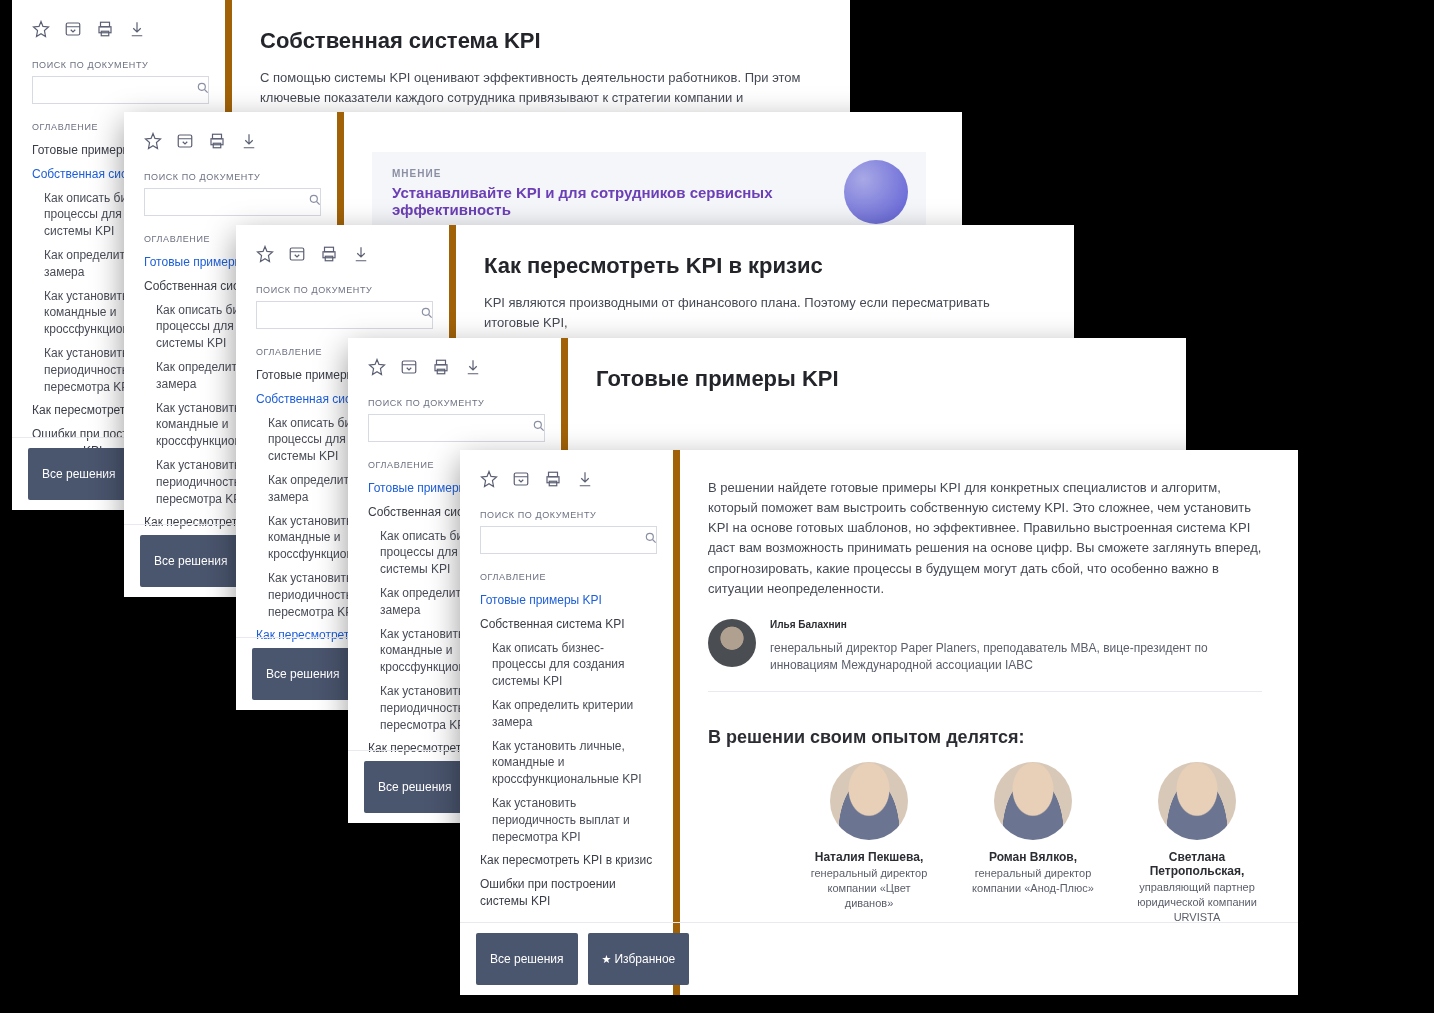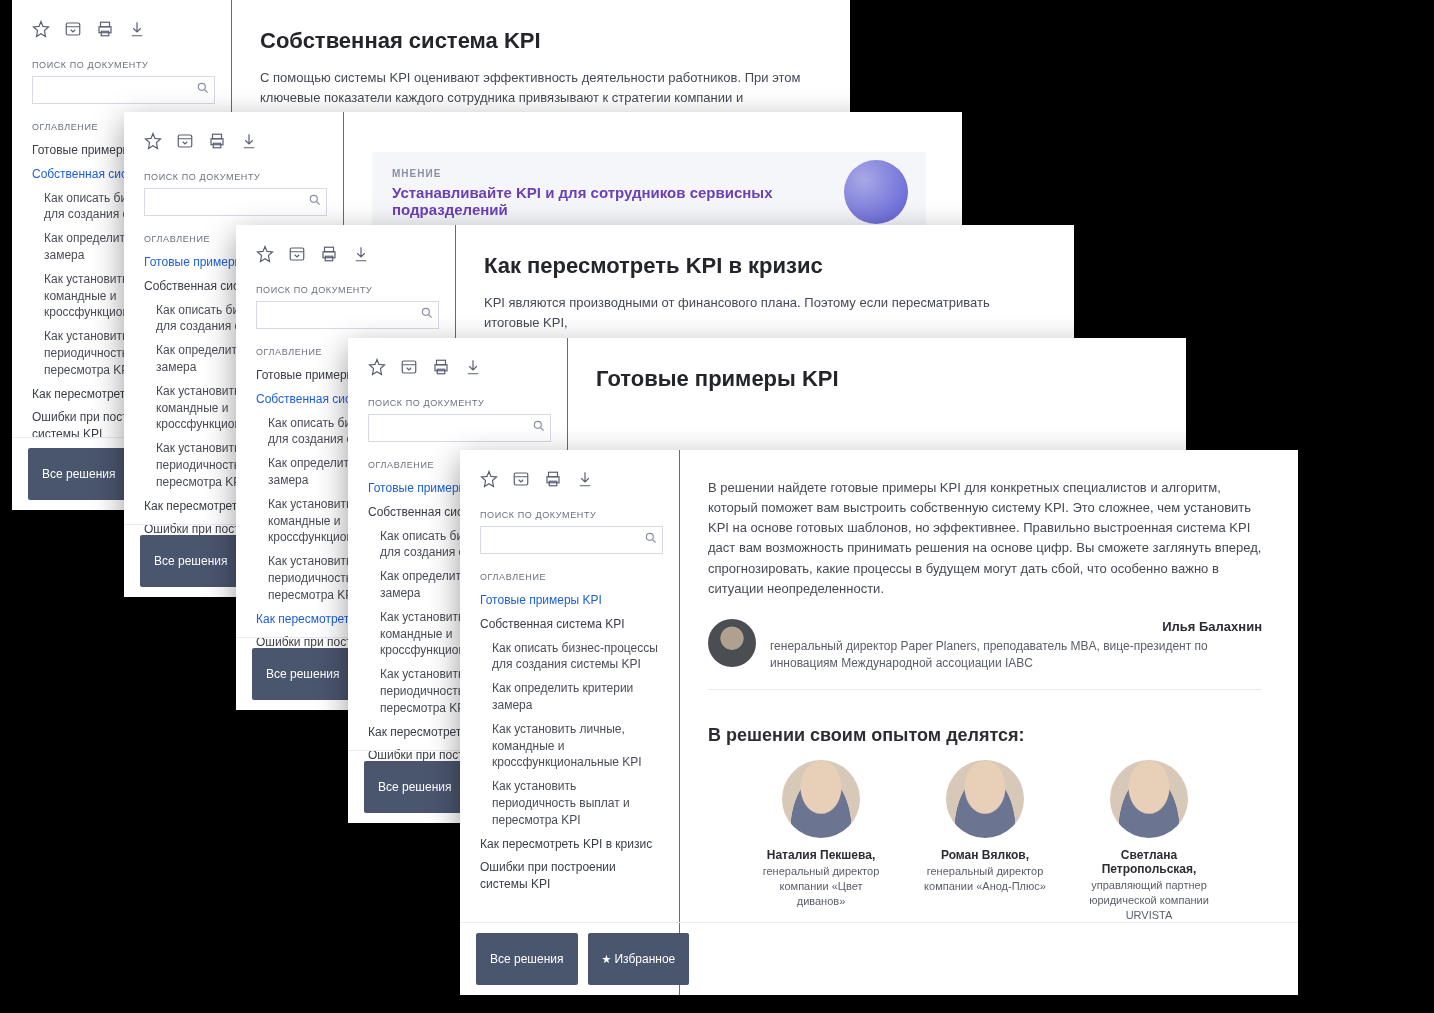--- a/index.html
+++ b/index.html
@@ -16,21 +16,21 @@
     background: #fff;
     box-shadow: 0 10px 30px rgba(0,0,0,0.4);
     display: flex;
     flex-direction: row;
     color: #2b2d33;
     overflow: hidden;
   }
   .sidebar {
     width: 220px;
     padding: 20px 16px 20px 20px;
-    border-right: 1px solid #a16207;
+    border-right: 7px solid #a16207;
     flex-shrink: 0;
   }
   .toolbar { display: flex; gap: 14px; margin-bottom: 18px; color: #5b5f73; }
   .toolbar svg { width: 18px; height: 18px; stroke: #5b5f73; stroke-width: 1.6; fill: none; }
   .search-label {
     font-size: 9px; letter-spacing: .6px; color: #6b6f80; margin-bottom: 6px;
   }
   .search-box {
     display: flex; align-items: center;
     border: 1px solid #d7dae2; height: 28px; padding: 0 6px 0 8px;
@@ -73,24 +73,24 @@
     background: #4a556e; color: #fff; font-size: 12px;
     padding: 19px 14px; border: none; cursor: pointer; border-radius: 2px;
   }
   .btn.star::before { content: "★ "; font-size: 11px; }
   .author-row { display: flex; gap: 14px; margin-top: 20px; padding-bottom: 18px; border-bottom: 1px solid #e8eaf0; }
   .author-row .avatar {
     width: 48px; height: 48px; border-radius: 50%; background: #5a6070;
     background-image: radial-gradient(circle at 50% 40%, #b0a090 30%, #4a4d52 32%);
     flex-shrink: 0;
   }
-  .author-meta .name { font-weight: 700; font-size: 13px; margin-bottom: 4px; text-align: right; }
+  .author-meta .name { font-weight: 700; font-size: 10px; margin-bottom: 10px; }
   .author-meta .role { font-size: 12px; color: #5a5e6a; line-height: 1.4; }
   .contrib-label { font-weight: 700; font-size: 18px; margin: 35px 0 14px; }
-  .contrib-grid { display: flex; gap: 34px; justify-content: center; }
+  .contrib-grid { display: flex; gap: 34px; justify-content: flex-end; }
   .contrib { text-align: center; width: 130px; }
   .contrib .cavatar {
     width: 78px; height: 78px; border-radius: 50%; margin: 0 auto 10px;
     background: #d8c8b8;
     background-image: radial-gradient(ellipse at 50% 35%, #e8d0b8 36%, rgba(0,0,0,0) 38%), radial-gradient(ellipse at 50% 92%, #6b7490 55%, rgba(0,0,0,0) 56%);
   }
   .contrib .cname { font-size: 12px; font-weight: 700; margin-bottom: 2px; }
   .contrib .crole { font-size: 11px; color: #5a5e6a; line-height: 1.35; }
 </style>
 </head>
@@ -179,21 +179,21 @@
       <li class="sub">Как определить критерии замера</li>
       <li class="sub">Как установить личные, командные и кроссфункциональные KPI</li>
       <li class="sub">Как установить периодичность выплат и пересмотра KPI</li>
       <li>Как пересмотреть KPI в кризис</li>
       <li>Ошибки при построении системы KPI</li>
     </ul>
   </div>
   <div class="content" style="padding-top:40px;">
     <div class="opinion-box">
       <div class="opinion-label">МНЕНИЕ</div>
-      <div class="opinion-title">Устанавливайте KPI и для сотрудников сервисных подразделений</div>
+      <div class="opinion-title">Устанавливайте KPI и для сотрудников сервисных эффективность</div>
       <div class="opinion-ball"></div>
     </div>
   </div>
   <div class="footer-bar">
     <button class="btn">Все решения</button>
   </div>
 </div>
 
 <div class="card" style="left:236px; top:225px; width:838px; height:485px;">
   <div class="sidebar">

